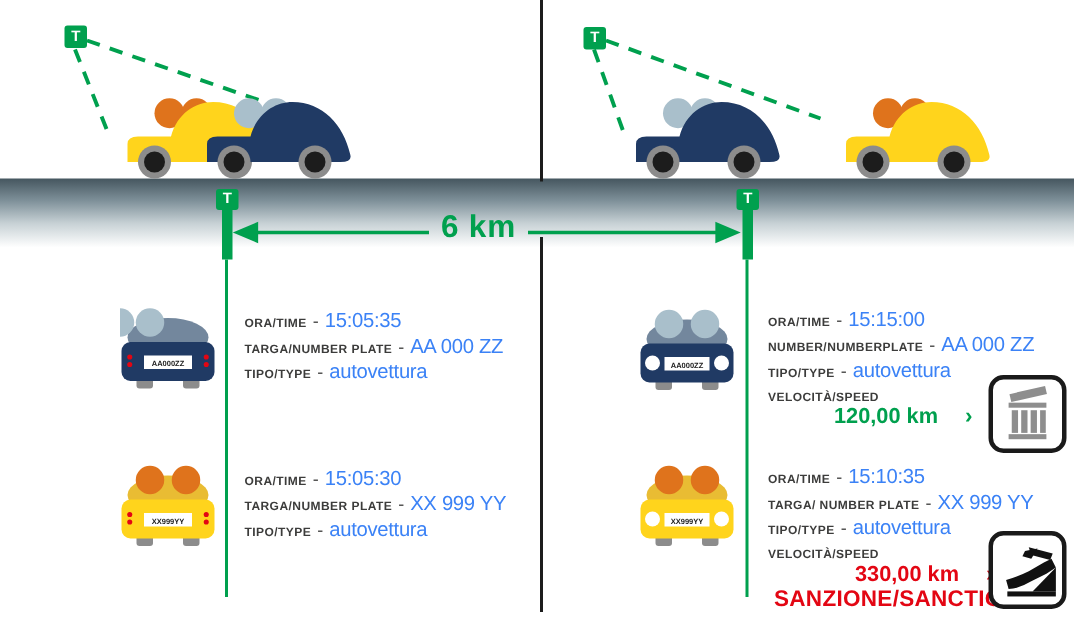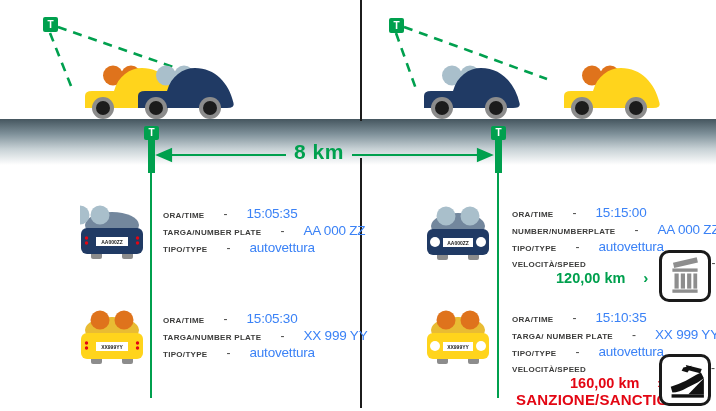--- a/index.html
+++ b/index.html
@@ -26,21 +26,21 @@
   .overlay-svg { position:absolute; left:0; top:0; width:716px; height:411px; pointer-events:none; }
 
   .car-side { position:absolute; width:112px; height:58px; }
   .car-view { position:absolute; width:64px; height:58px; }
 
   .distance-label { position:absolute; left:281px; top:140px; width:76px; text-align:center;
                     color:#00A04E; font-weight:bold; font-size:21px; letter-spacing:0.5px; }
 
   
   .rec-text { position:absolute; white-space:nowrap; color:#3C3C3B; }
-  .rec-line { height:17px; display:flex; align-items:baseline;gap:15px; }
+  .rec-line { height:17px; display:flex; align-items:baseline; }
   .lbl { font-size:8px; font-weight:bold; letter-spacing:0.3px; color:#3C3C3B; }
   .dash { font-size:12px; color:#4A4A49; padding:0 4px; }
   .val { font-size:13.5px; color:#3b82f6; letter-spacing:-0.2px; }
   .speed-label-line { height:13px;justify-content:space-between; }
   .speed-row { height:16px; display:flex; align-items:baseline; font-weight:bold; font-size:14.5px; }
   .speed-row .chev { margin-left:18px; font-size:15px; }
   .speed-green { color:#00A04E; }
   .speed-red { color:#E30613; }
   .indent-blue { margin-left:44px; }
   .indent-yellow { margin-left:58px; }
@@ -116,21 +116,21 @@
     <circle cx="79" cy="46" r="7" fill="#1c1c1c"></circle>
   </svg>
 
   <div class="gate-box" style="left:144px; top:126px;">T</div>
   <div class="gate-post" style="left:148px; top:140px; height:33px;"></div>
   <div class="gate-line" style="left:150px; top:173px; height:225px;"></div>
   <div class="gate-box" style="left:491px; top:126px;">T</div>
   <div class="gate-post" style="left:495px; top:140px; height:33px;"></div>
   <div class="gate-line" style="left:497px; top:173px; height:225px;"></div>
 
-  <div class="distance-label">8 km</div>
+  <div class="distance-label">6 km</div>
 
   <svg class="car-view" style="left:80px; top:202px;" viewBox="0 0 64 58">
     <ellipse cx="32" cy="23" rx="27" ry="13" fill="#73879D"></ellipse>
     <circle cx="20" cy="13" r="9.5" fill="#A9BFCB"></circle>
     <circle cx="0" cy="13" r="9.5" fill="#A9BFCB"></circle>
     <rect x="11" y="49" width="11" height="8" rx="2" fill="#8C8C8C"></rect>
     <rect x="42" y="49" width="11" height="8" rx="2" fill="#8C8C8C"></rect>
     <rect x="1" y="26" width="62" height="26" rx="6" fill="#203A64"></rect>
     <rect x="16" y="35" width="32" height="9" fill="#ffffff"></rect>
     <text x="32" y="42" text-anchor="middle" font-size="5" font-weight="bold" fill="#1a1a1a">AA000ZZ</text>
@@ -266,21 +266,21 @@
     <div class="rec-line">
       <span class="lbl">TIPO/TYPE</span>
       <span class="dash">-</span>
       <span class="val">autovettura</span>
     </div>
     <div class="rec-line speed-label-line">
       <span class="lbl">VELOCITÀ/SPEED</span>
       <span class="dash">-</span>
     </div>
     <div class="speed-row speed-red indent-yellow">
-      <span>160,00 km</span>
+      <span>330,00 km</span>
       <span class="chev">›</span>
     </div>
     <div class="sanction-row">SANZIONE/SANCTION</div>
   </div>
   <div class="outcome" style="left:659px; top:354px;">
     <svg width="42" height="42" viewBox="0 0 50 50">
       <g fill="#111111">
         <polygon points="26,7 45,12 43,17 28,13"></polygon>
         <polygon points="23,10 33,8 28,16 21,14"></polygon>
         <path d="M44,16 L47.5,23 L40,28 L28,34 Q18,40 10,40 L8,33 Q18,30 26,26 L38,19 Z"></path>

